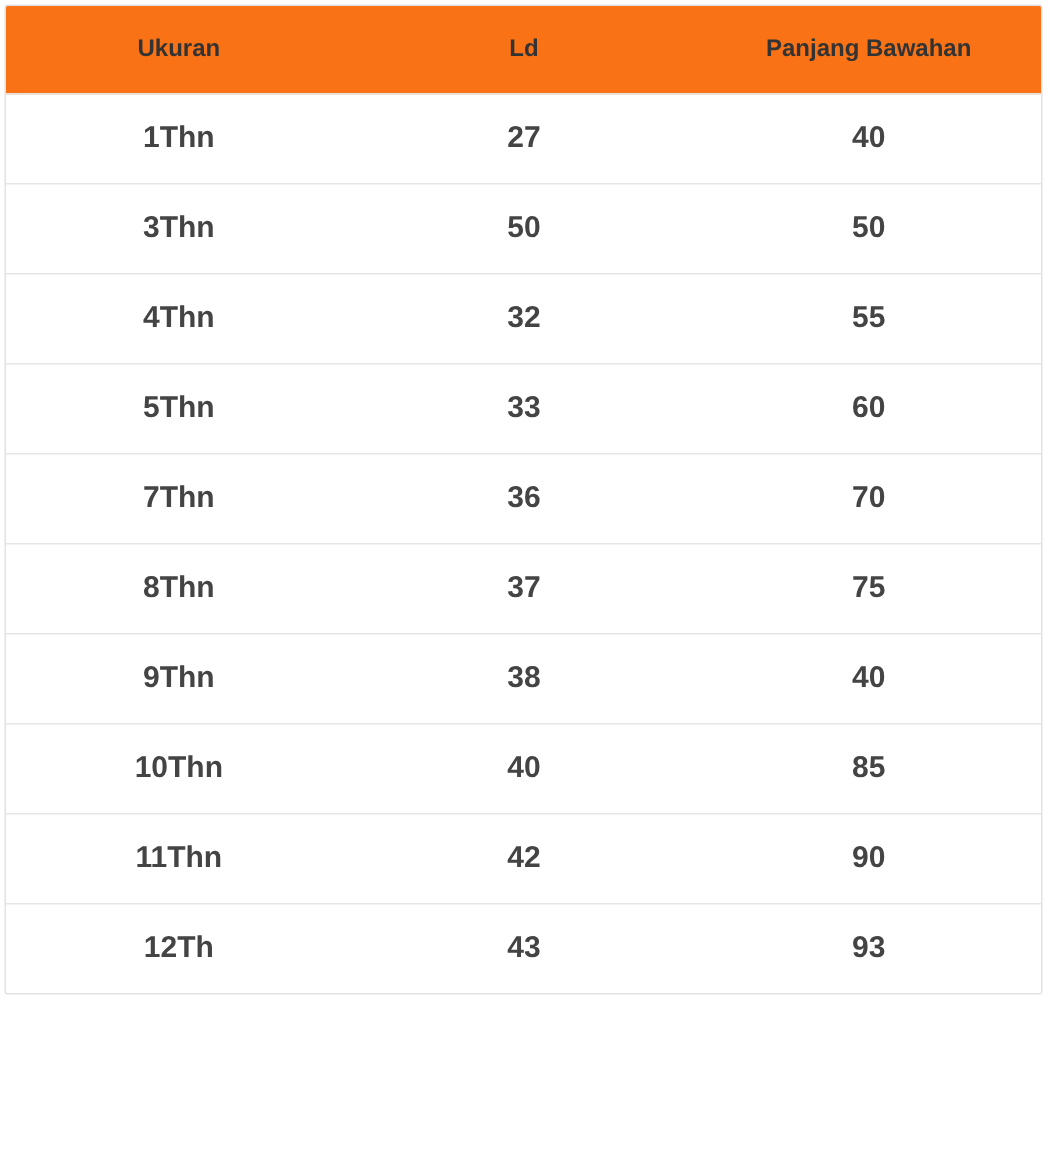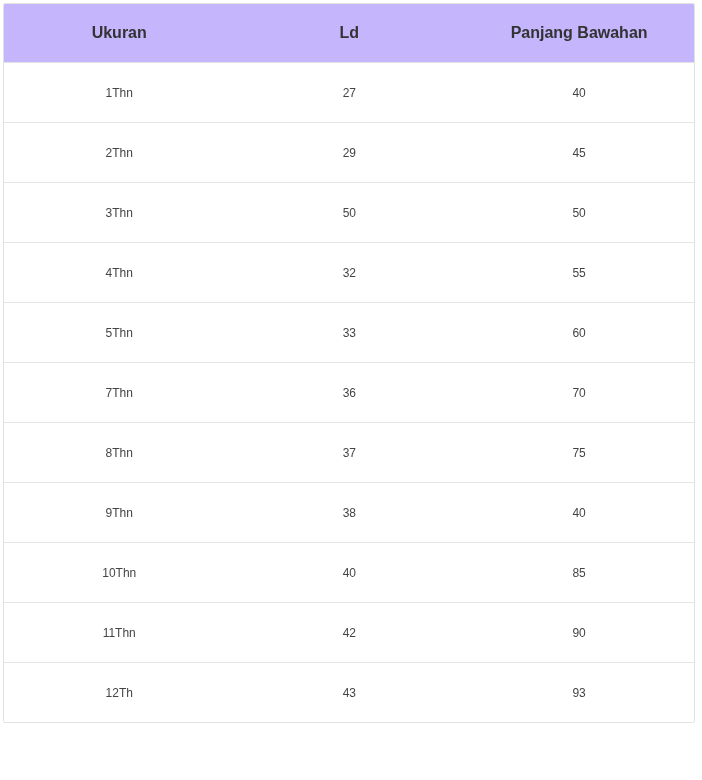--- a/index.html
+++ b/index.html
@@ -29,42 +29,42 @@
     width: 100%;
     border-collapse: collapse;
     table-layout: fixed;
   }
 
   table.size-table col.col-ukuran { width: 33.4%; }
   table.size-table col.col-ld     { width: 33.3%; }
   table.size-table col.col-pb     { width: 33.3%; }
 
   thead tr.header-row {
-    background: #c4b5fd;
+    background: #f97316;
   }
 
   thead th {
     height: 58px;
     padding: 0 6px;
     text-align: center;
     vertical-align: middle;
     font-size: 16px;
     font-weight: 600;
     color: #333333;
     border-bottom: 1px solid #e2e2e2;
     white-space: nowrap;
   }
 
   tbody td {
     height: 59px;
     padding: 0 6px;
     text-align: center;
     vertical-align: middle;
-    font-size: 12px;
-    font-weight: 400;
+    font-size: 20px;
+    font-weight: 700;
     color: #444444;
     background: #ffffff;
     border-bottom: 1px solid #e6e6e6;
     white-space: nowrap;
   }
 
   tbody tr:last-child td {
     border-bottom: none;
   }
 </style>
@@ -83,25 +83,20 @@
         <th>Ukuran</th>
         <th>Ld</th>
         <th>Panjang Bawahan</th>
       </tr>
     </thead>
     <tbody id="table-body">
         <tr>
           <td>1Thn</td>
           <td>27</td>
           <td>40</td>
-        </tr>
-        <tr>
-          <td>2Thn</td>
-          <td>29</td>
-          <td>45</td>
         </tr>
         <tr>
           <td>3Thn</td>
           <td>50</td>
           <td>50</td>
         </tr>
         <tr>
           <td>4Thn</td>
           <td>32</td>
           <td>55</td>

